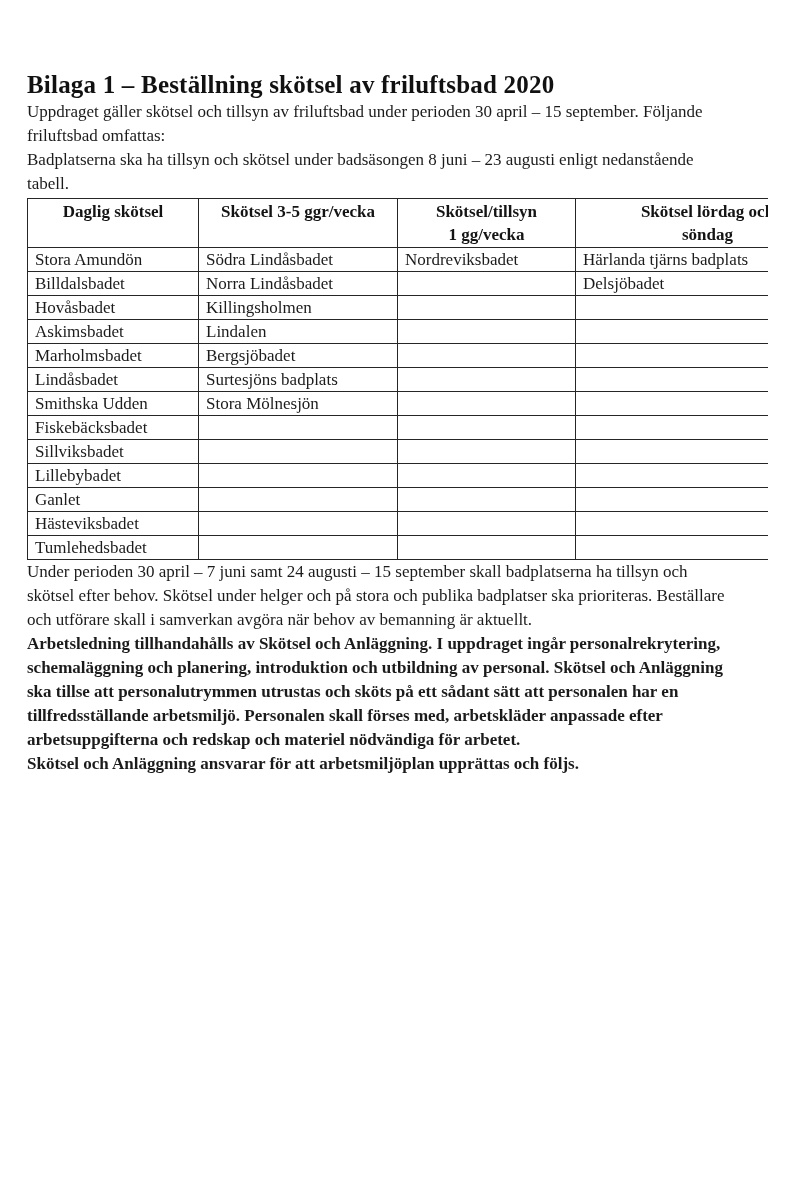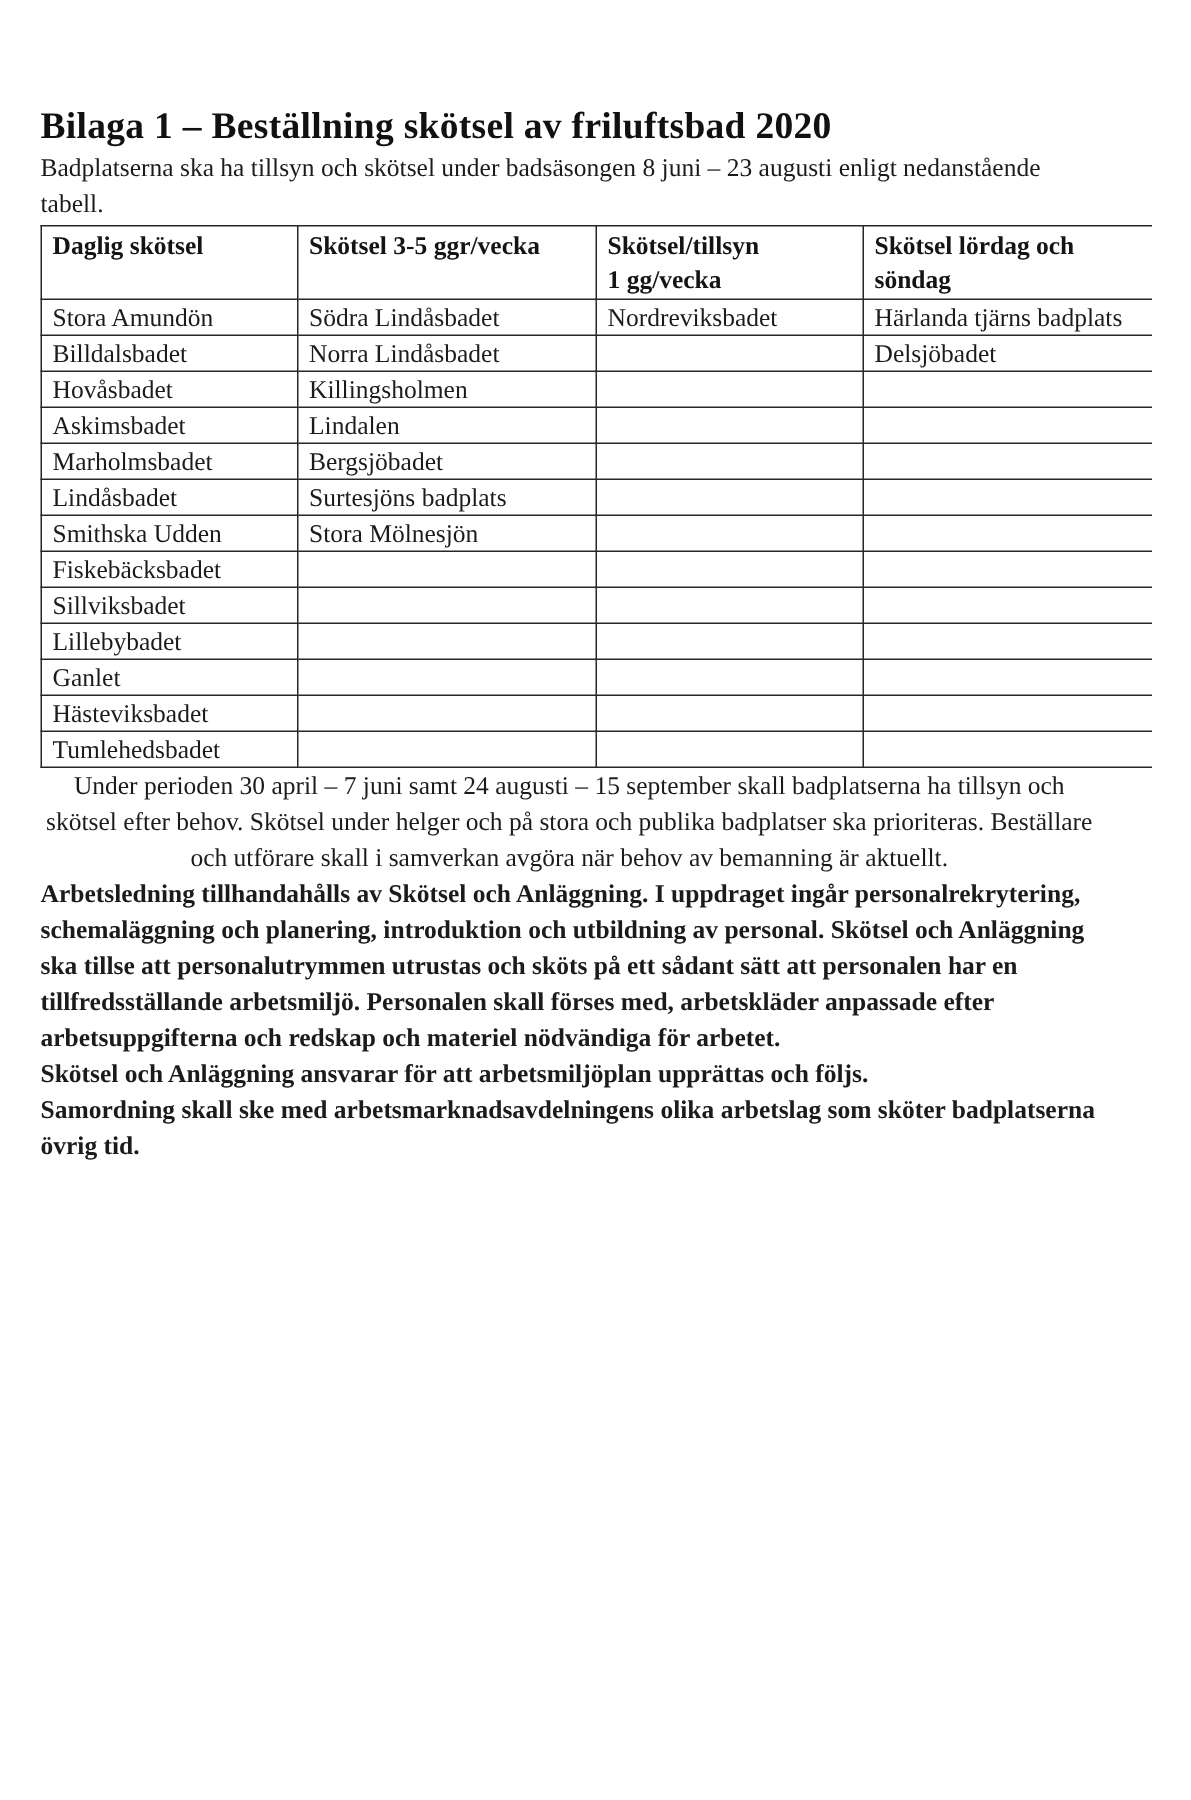--- a/index.html
+++ b/index.html
@@ -38,21 +38,21 @@
   p.para {
     width: 705px;
     margin: 0;
     font-size: 17px;
     line-height: 24px;
     color: #1b1b1b;
   }
   .p-intro-1 { margin-top: 44px; }
   .p-intro-2 { margin-top: 22px; }
   .p-body    { margin-top: 24px; font-weight: bold; }
-  .p-after-table { margin-top: 45px; text-align: center; }
+  .p-after-table { margin-top: 45px; }
 
   table.schedule {
     border-collapse: collapse;
     table-layout: fixed;
     width: 812px;          
     margin-top: 2px;
     font-size: 17px;
   }
   table.schedule col.c1 { width: 171px; }
   table.schedule col.c2 { width: 199px; }
@@ -67,35 +67,37 @@
     overflow: hidden;
     white-space: nowrap;
   }
   table.schedule th {
     font-weight: bold;
     height: 47px;
     line-height: 23px;
     padding-top: 1px;
     white-space: pre-line; 
     color: #141414;
+    text-align: center;
   }
   table.schedule td {
     height: 23px;
     line-height: 23px;
     font-weight: normal;
   }
 </style>
 </head>
 <body>
 
 <div class="page">
   <div class="content">
 
     <h1 class="doc-title">Bilaga 1 – Beställning skötsel av friluftsbad 2020</h1>
 
+    <p class="para p-intro-1">Uppdraget gäller skötsel och tillsyn av friluftsbad under perioden 30 april – 15 september. Följande friluftsbad omfattas:</p>
 
     <p class="para p-intro-2">Badplatserna ska ha tillsyn och skötsel under badsäsongen 8 juni – 23 augusti enligt nedanstående tabell.</p>
 
     <table class="schedule">
       <colgroup>
         <col class="c1">
           <col class="c2">
           <col class="c3">
           <col class="c4">
       </colgroup>
@@ -191,16 +193,15 @@
         </tbody>
     </table>
 
     <p class="para p-after-table">Under perioden 30 april – 7 juni samt 24 augusti – 15 september skall badplatserna ha tillsyn och skötsel efter behov. Skötsel under helger och på stora och publika badplatser ska prioriteras. Beställare och utförare skall i samverkan avgöra när behov av bemanning är aktuellt.</p>
 
     <p class="para p-body">Arbetsledning tillhandahålls av Skötsel och Anläggning. I uppdraget ingår personalrekrytering, schemaläggning och planering, introduktion och utbildning av personal. Skötsel och Anläggning ska tillse att personalutrymmen utrustas och sköts på ett sådant sätt att personalen har en tillfredsställande arbetsmiljö. Personalen skall förses med, arbetskläder anpassade efter arbetsuppgifterna och redskap och materiel nödvändiga för arbetet.</p>
 
     <p class="para p-body">Skötsel och Anläggning  ansvarar för att arbetsmiljöplan upprättas och följs.</p>
 
 
-    <p class="para p-body">Samordning skall ske med arbetsmarknadsavdelningens olika arbetslag som sköter badplatserna övrig tid.</p>
 
   </div>
 </div>
 
 </body></html>

